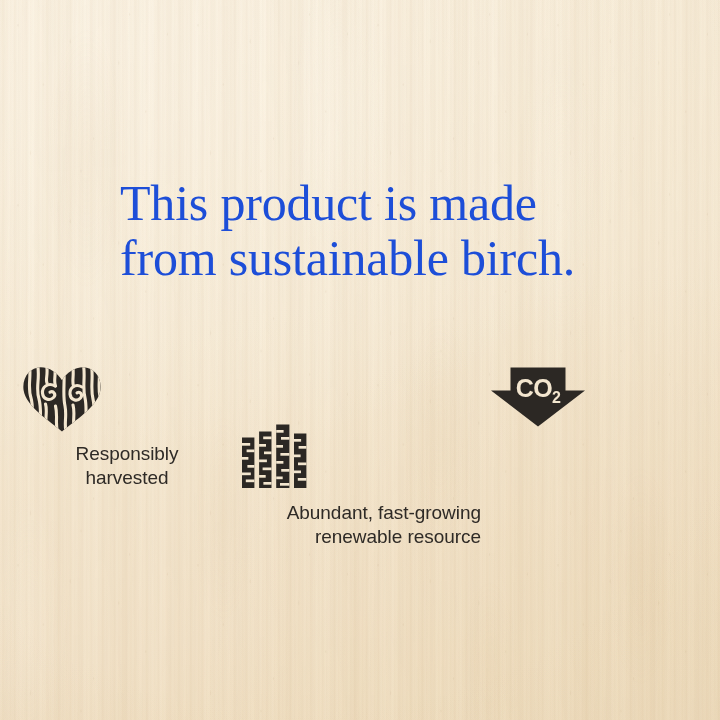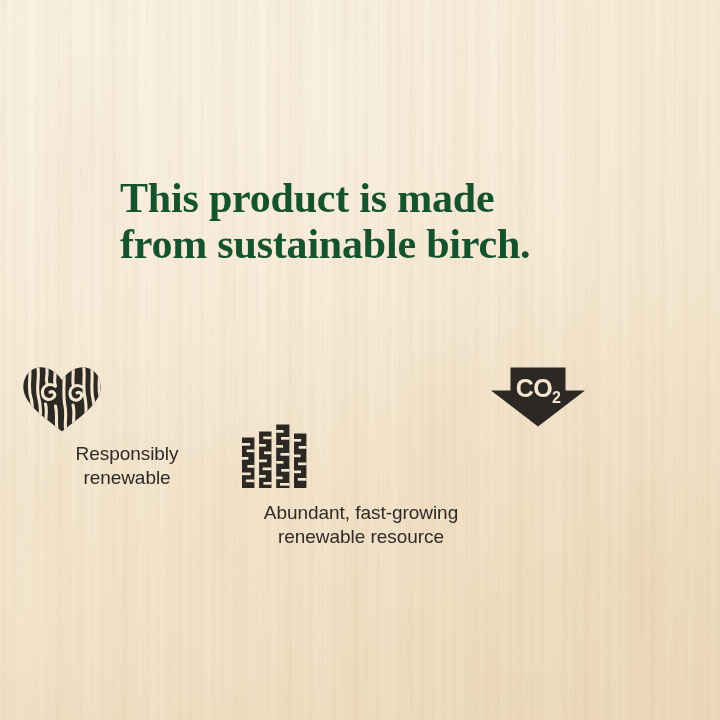--- a/index.html
+++ b/index.html
@@ -124,25 +124,25 @@
     inset: 0;
   }
 
   
   #headline {
     position: absolute;
     left: 120px;
     top: 176px;
     width: 520px;
     font-family: "Liberation Serif", serif;
-    font-size: 42px;
+    font-size: 50px;
     line-height: 1.09;
     letter-spacing: -0.2px;
-    color: #14532d;
-    font-weight: 700;
+    color: #1d4ed8;
+    font-weight: 400;
   }
   #headline .hl-line { display: block; white-space: nowrap; }
 
   
   .feature {
     position: absolute;
     text-align: center;
   }
   .feature .f-icon {
     display: block;
@@ -154,21 +154,21 @@
     font-size: 19px;
     line-height: 1.26;
     color: #2e2a26;
     white-space: pre-line;
     letter-spacing: -0.05px;
   }
 
   #feature-harvested { left: 22px;  top: 366px; width: 210px; }
   #feature-harvested .f-label { margin-top: 10px; }
 
-  #feature-renewable { left: 241px; top: 424px; width: 240px; }
+  #feature-renewable { left: 241px; top: 424px; width: 240px; text-align: right; }
   #feature-renewable .f-label { margin-top: 13px; }
 
   #feature-carbon    { left: 490px; top: 366px; width: 210px; text-align: right; }
   #feature-carbon    .f-label { margin-top: 11px; }
 
   svg { display: block; }
 </style>
 </head>
 <body>
 
@@ -236,21 +236,21 @@
             <path d="M51 39 C 53.5 48, 50 55, 52.5 66"></path>
 
             <path d="M61 -4 C 64 10, 60 20, 63 32 C 65.5 43, 62.5 54, 65 66"></path>
             <path d="M69 -4 C 72 11, 68 21, 71 33 C 73.5 44, 70.5 54, 73 66"></path>
             <path d="M76.5 -4 C 79 10, 75.5 20, 78 31"></path>
           </g>
         </svg>
       </span>
 
       <span class="f-label">Responsibly
-renewable</span>
+harvested</span>
     </div>
 
     <div class="feature" id="feature-renewable">
 
       <span class="f-icon">
         <svg width="70" height="64" viewBox="0 0 70 64" aria-hidden="true">
           <g fill="#2c2824">
 
             <rect x="1" y="13.5" width="12.4" height="50.5"></rect>
 

